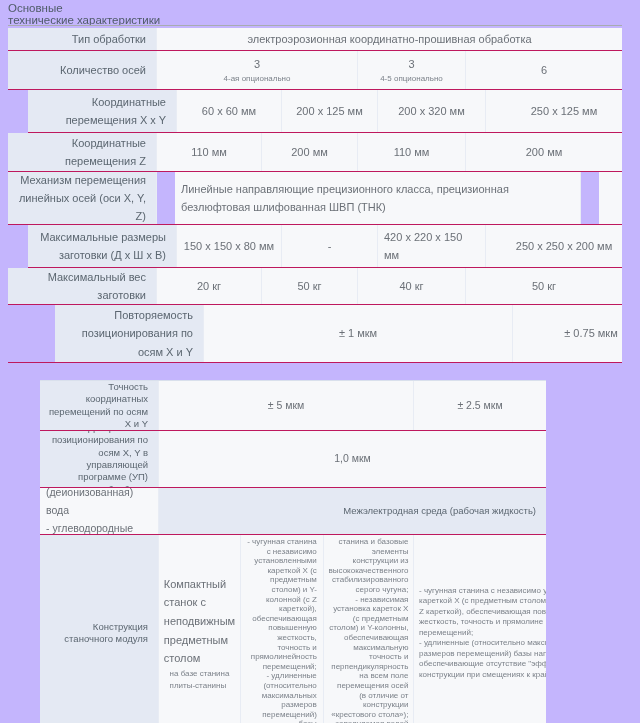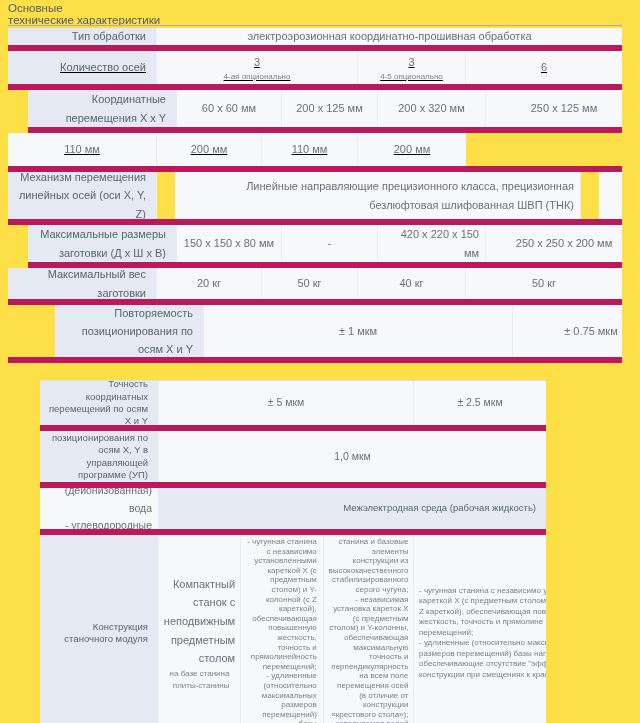--- a/index.html
+++ b/index.html
@@ -1,43 +1,43 @@
 <!DOCTYPE html>
 <html><head>
 <meta charset="utf-8">
 <style>
   * { margin:0; padding:0; box-sizing:border-box; }
   body { width:640px; height:723px; background:#fff;
          font-family:"Liberation Sans","DejaVu Sans",sans-serif; }
-  #screen { position:relative; width:640px; height:723px; overflow:hidden; background:#fde047; }
+  #screen { position:relative; width:640px; height:723px; overflow:hidden; background:#c4b5fd; }
 
   .page-title { position:absolute; left:8px; top:3px; width:400px;
                 font-size:11.5px; line-height:11.5px; color:#4f5b68; white-space:pre-line; }
   .title-divider { position:absolute; left:8px; top:25px; width:614px; height:1px; background:#a8acb0; }
 
   .tbl { position:absolute; overflow:hidden; }
   #tbl-top { left:8px; top:28px; width:614px; }
   #tbl-bottom { left:40px; top:380px; width:506px; border-top:1px solid #d9e0ec; }
 
-  .t-row { display:grid; border-bottom:6px solid #be185d; }
+  .t-row { display:grid; border-bottom:1px solid #be185d; }
   .cols-std { grid-template-columns:149px 105px 96px 108px 156px; }
   .cols-r1  { grid-template-columns:149px 465px; }
   .cols-r2  { grid-template-columns:149px 201px 108px 156px; }
   .cols-r5  { grid-template-columns:149px 406px 59px; }
   .cols-r8  { grid-template-columns:149px 309px 156px;padding-left:47px; }
   .cols-rA  { grid-template-columns:119px 255px 132px; }
   .cols-full{ grid-template-columns:119px 387px; }
   .cols-rD  { grid-template-columns:119px 82px 83px 90px 132px; }
 
-  .h23{height:23px;} .h39{height:39px;text-decoration:underline;} .h43{height:43px;margin-left:20px;} .h53{height:53px;gap:18px;}
+  .h23{height:23px;} .h39{height:39px;} .h43{height:43px;margin-left:20px;} .h53{height:53px;gap:18px;}
   .h37{height:37px;} .h58{height:58px;} .h50{height:50px;} .h57{height:57px;}
   .h47{height:47px;} .h196{height:196px; border-bottom:none;}
 
   .cell { display:flex; flex-direction:column; justify-content:center; align-items:center;
-          text-align:right; background:#f7f8fa; border-right:1px solid #e8ecf4;
+          text-align:left; background:#f7f8fa; border-right:1px solid #e8ecf4;
           padding:2px 6px; font-size:11px; line-height:1.65; color:#6b7077; overflow:hidden; }
   .t-row .cell:last-child { border-right:none; }
   .label { background:#e4e9f3; align-items:flex-end; text-align:right;
            padding:2px 10px 2px 6px; color:#5b6670; }
   #tbl-bottom .label { font-size:9.5px; line-height:1.3; }
   #tbl-bottom .cell.val { font-size:10.5px; line-height:1.7; }
   .note { font-size:8px; line-height:1.45; color:#7c828a; }
   .pre { white-space:pre-line; }
   .tiny { font-size:8px; line-height:1.2; white-space:pre; text-align:right; color:#7c828a; }
   .tiny-left { font-size:8px; line-height:1.32; white-space:pre; text-align:left;
@@ -75,20 +75,21 @@
 
     <div class="t-row cols-std h43">
       <div class="cell label">Координатные перемещения X x Y</div>
       <div class="cell val">60 x 60 мм</div>
       <div class="cell val">200 x 125 мм</div>
       <div class="cell val">200 x 320 мм</div>
       <div class="cell val">250 x 125 мм</div>
     </div>
 
     <div class="t-row cols-std h39">
+      <div class="cell label">Координатные перемещения Z</div>
       <div class="cell val">110 мм</div>
       <div class="cell val">200 мм</div>
       <div class="cell val">110 мм</div>
       <div class="cell val">200 мм</div>
     </div>
 
     <div class="t-row cols-r5 h53">
       <div class="cell label">Механизм перемещения линейных осей (оси X, Y, Z)</div>
       <div class="cell val">Линейные направляющие прецизионного класса, прецизионная безлюфтовая шлифованная ШВП (ТНК)</div>
       <div class="cell val"></div>

